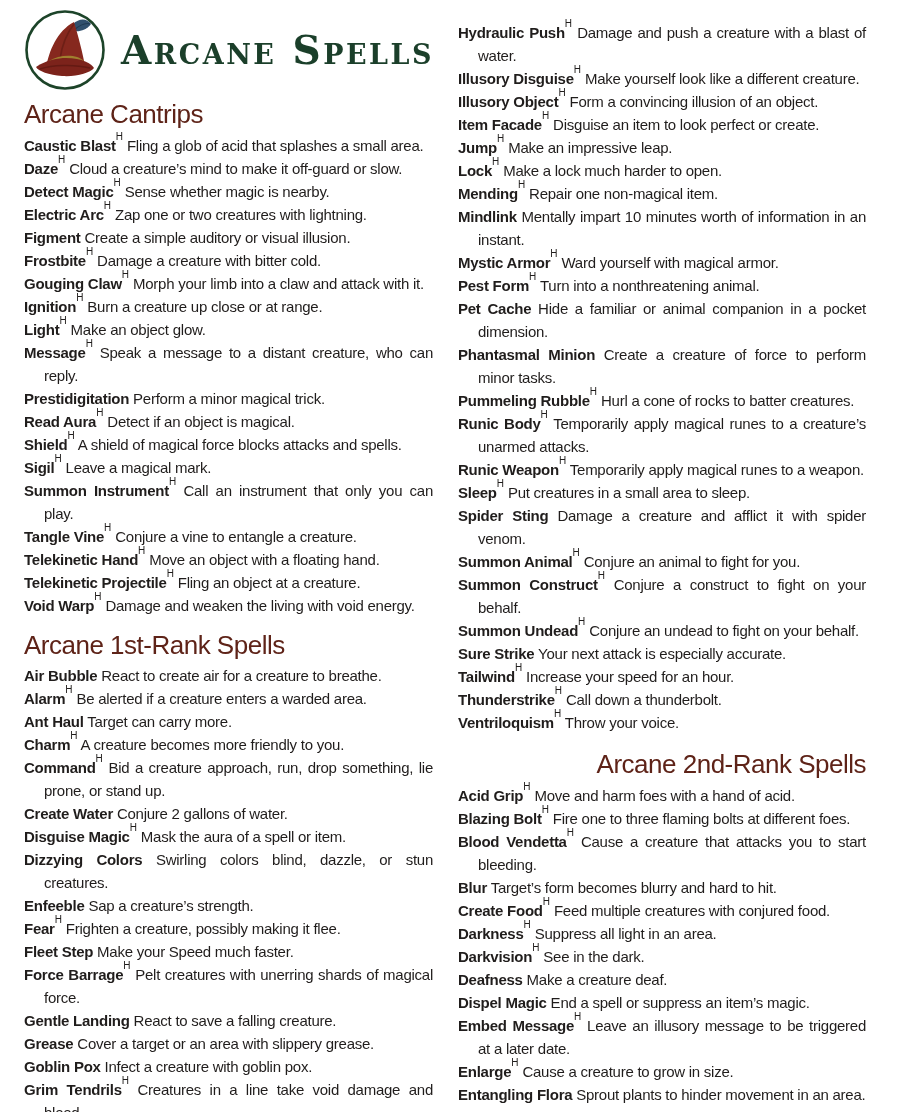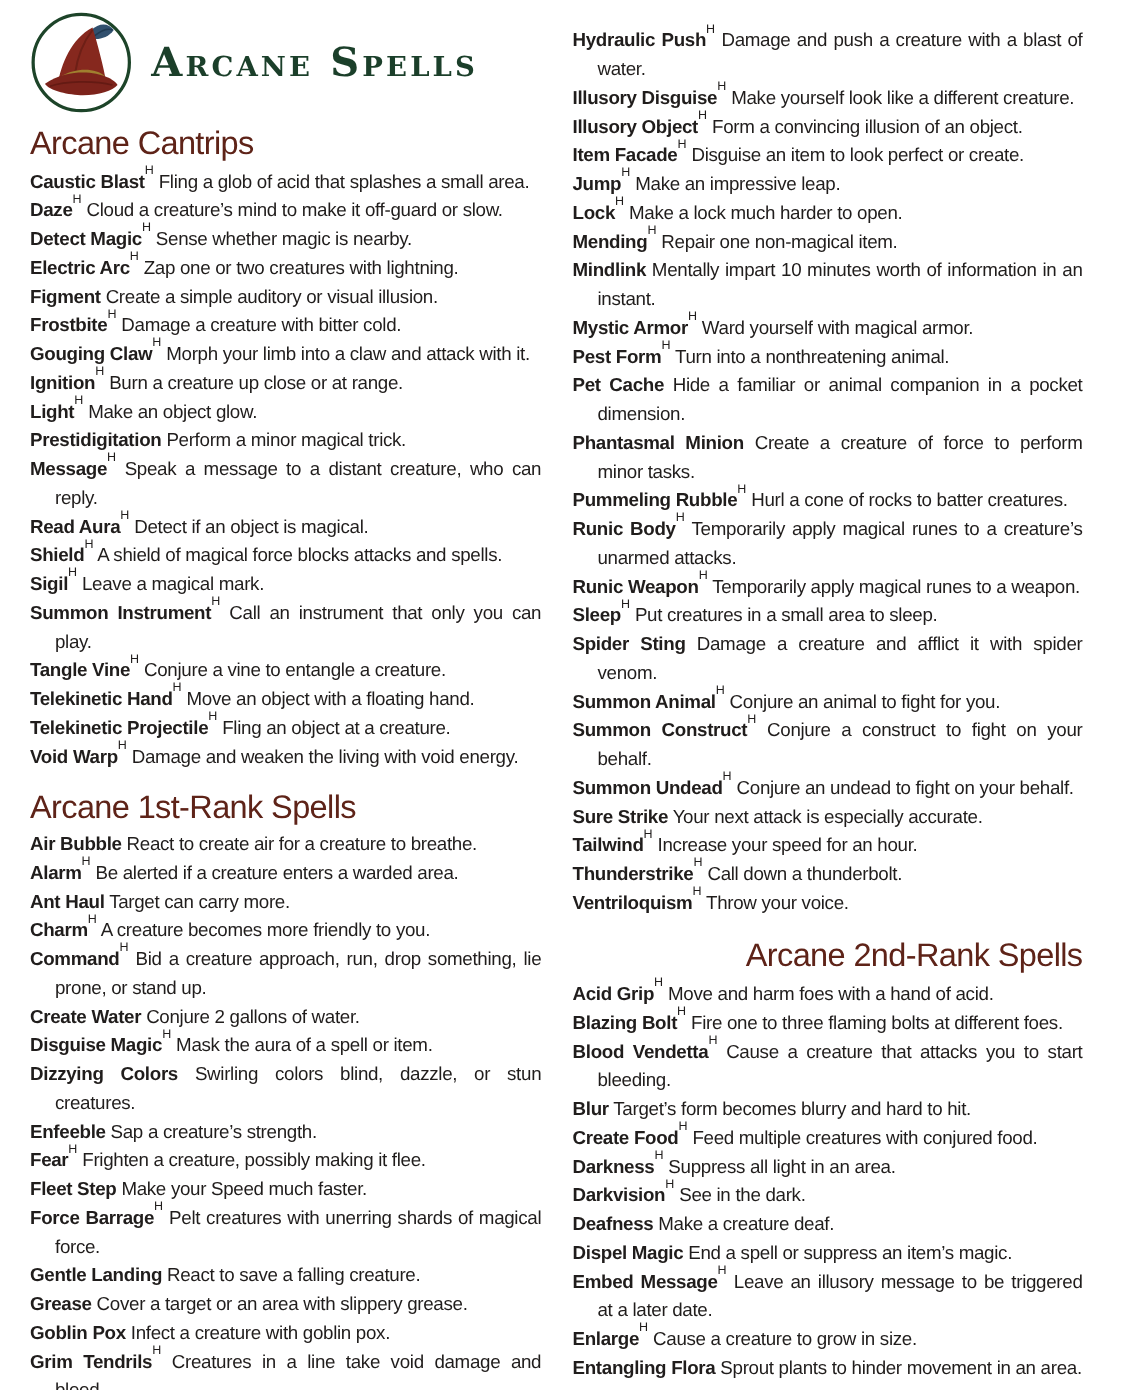--- a/index.html
+++ b/index.html
@@ -22,21 +22,21 @@
   .doc-header {
     display: flex; align-items: center; gap: 15px;
     height: 84px; margin-bottom: -6px;
   }
   .logo-wrap { width: 82px; height: 82px; flex: 0 0 auto; }
   h1.page-title {
     margin: 0;
     font-family: "DejaVu Serif", serif;
     font-weight: 700;
     font-variant: small-caps;
-    font-size: 32px;
+    font-size: 39px;
     letter-spacing: 2.5px;
     color: #1b3f2a;
     white-space: nowrap;
   }
 
   h2.section-heading {
     font-family: "Liberation Sans", sans-serif;
     font-weight: 400;
     font-size: 26px;
     line-height: 1.1;
@@ -95,22 +95,22 @@
   <h2 class="section-heading">Arcane Cantrips</h2>
       <div class="spell"><b>Caustic Blast</b><sup>H</sup><span> Fling a glob of acid that splashes a small area.</span></div>
       <div class="spell"><b>Daze</b><sup>H</sup><span> Cloud a creature’s mind to make it off-guard or slow.</span></div>
       <div class="spell"><b>Detect Magic</b><sup>H</sup><span> Sense whether magic is nearby.</span></div>
       <div class="spell"><b>Electric Arc</b><sup>H</sup><span> Zap one or two creatures with lightning.</span></div>
       <div class="spell"><b>Figment</b><span> Create a simple auditory or visual illusion.</span></div>
       <div class="spell"><b>Frostbite</b><sup>H</sup><span> Damage a creature with bitter cold.</span></div>
       <div class="spell"><b>Gouging Claw</b><sup>H</sup><span> Morph your limb into a claw and attack with it.</span></div>
       <div class="spell"><b>Ignition</b><sup>H</sup><span> Burn a creature up close or at range.</span></div>
       <div class="spell"><b>Light</b><sup>H</sup><span> Make an object glow.</span></div>
+      <div class="spell"><b>Message</b><sup>H</sup><span> Speak a message to a distant creature, who can reply.</span></div>
       <div class="spell"><b>Prestidigitation</b><span> Perform a minor magical trick.</span></div>
-      <div class="spell"><b>Message</b><sup>H</sup><span> Speak a message to a distant creature, who can reply.</span></div>
       <div class="spell"><b>Read Aura</b><sup>H</sup><span> Detect if an object is magical.</span></div>
       <div class="spell"><b>Shield</b><sup>H</sup><span> A shield of magical force blocks attacks and spells.</span></div>
       <div class="spell"><b>Sigil</b><sup>H</sup><span> Leave a magical mark.</span></div>
       <div class="spell"><b>Summon Instrument</b><sup>H</sup><span> Call an instrument that only you can play.</span></div>
       <div class="spell"><b>Tangle Vine</b><sup>H</sup><span> Conjure a vine to entangle a creature.</span></div>
       <div class="spell"><b>Telekinetic Hand</b><sup>H</sup><span> Move an object with a floating hand.</span></div>
       <div class="spell"><b>Telekinetic Projectile</b><sup>H</sup><span> Fling an object at a creature.</span></div>
       <div class="spell"><b>Void Warp</b><sup>H</sup><span> Damage and weaken the living with void energy.</span></div>
       <h2 class="section-heading">Arcane 1st-Rank Spells</h2>
       <div class="spell"><b>Air Bubble</b><span> React to create air for a creature to breathe.</span></div>

